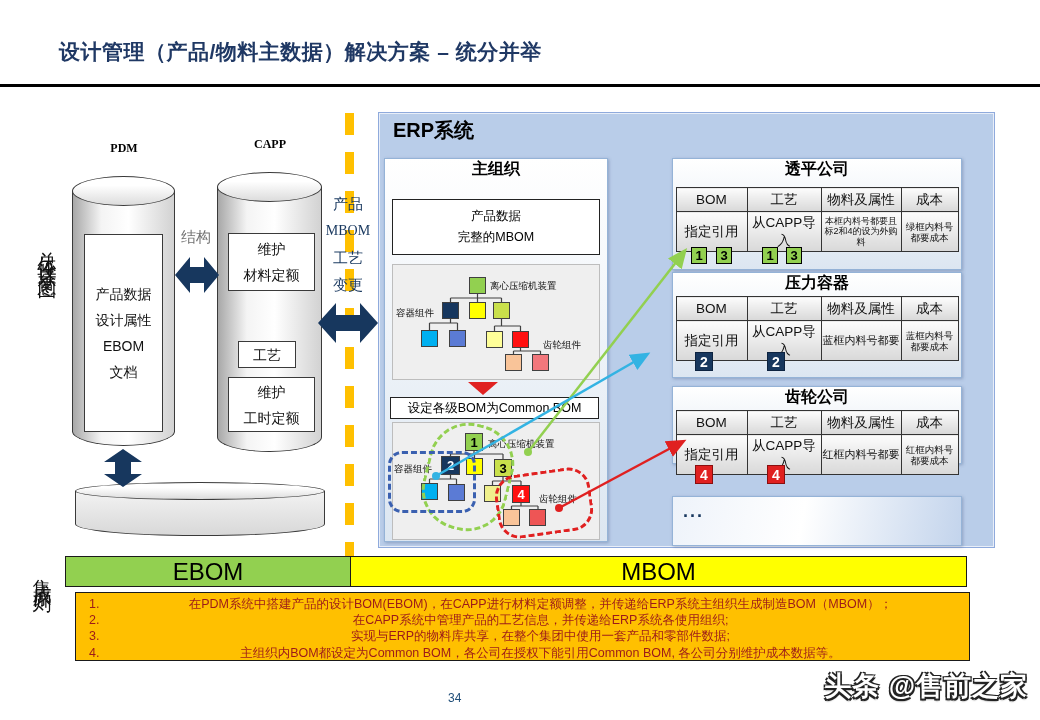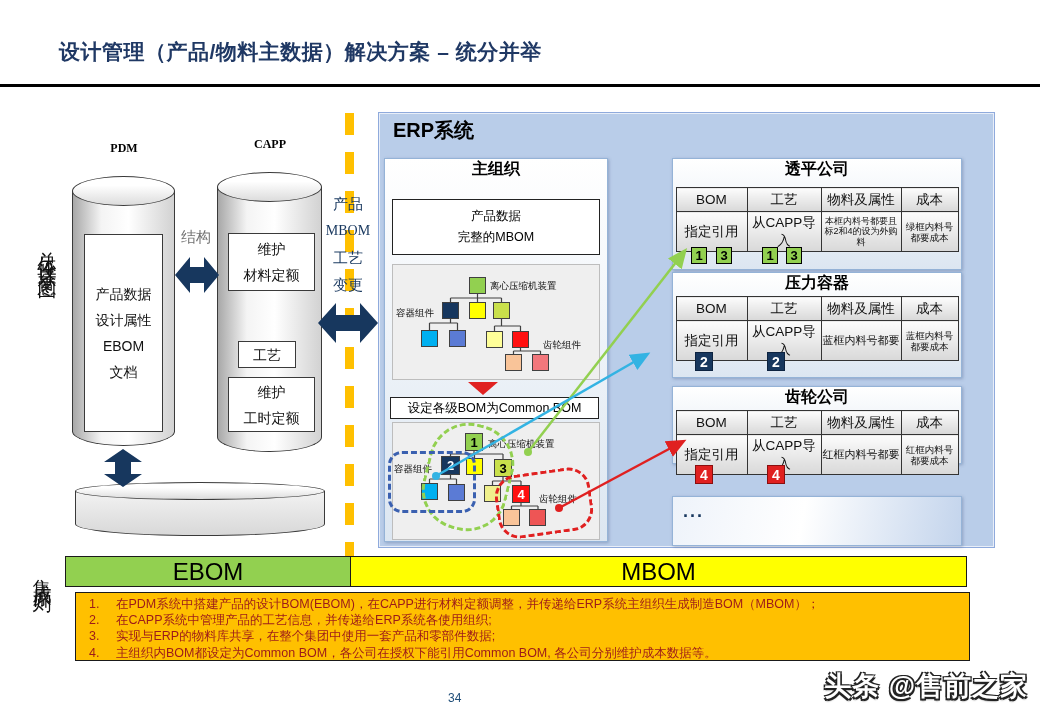--- a/index.html
+++ b/index.html
@@ -82,21 +82,21 @@
   .more-label { font-size:18px; font-weight:bold; color:#17375E; padding:4px 0 0 10px; letter-spacing:2px; }
 
   
   .bom-bar { position:absolute; left:65px; top:556px; width:902px; height:31px; display:flex; border:1.6px solid #1a1a1a; z-index:3; background:#FFFF00; }
   .bom-ebom { width:285px; background:#92D050; border-right:1.6px solid #1a1a1a; display:flex; align-items:center; justify-content:center; font-size:24px; color:#000; }
   .bom-mbom { flex:1; display:flex; align-items:center; justify-content:center; font-size:24px; color:#000; }
 
   .principles { position:absolute; left:75px; top:592px; width:895px; height:69px; background:#FFC000; border:1.7px solid #1a1a1a; color:#9C1A1A; font-size:12.5px; padding:3px 4px 0 0; }
   .pr-item { display:flex; line-height:16.2px; }
   .pr-num { width:40px; padding-left:13px; flex:none; }
-  .pr-text { flex:1; }
+  .pr-text { flex:1;text-align:center; }
 
   .page-number { position:absolute; left:448px; top:691px; font-size:12px; color:#1F4E79; }
   .watermark { position:absolute; right:12px; top:668px; font-size:27px; font-weight:bold; color:#fff;
     text-shadow:-1.5px -1.5px 0 #222, 1.5px -1.5px 0 #222, -1.5px 1.5px 0 #222, 1.5px 1.5px 0 #222, 0 2px 2px #222; letter-spacing:1px; }
 </style>
 </head>
 <body>
 
 <div class="page">
 

